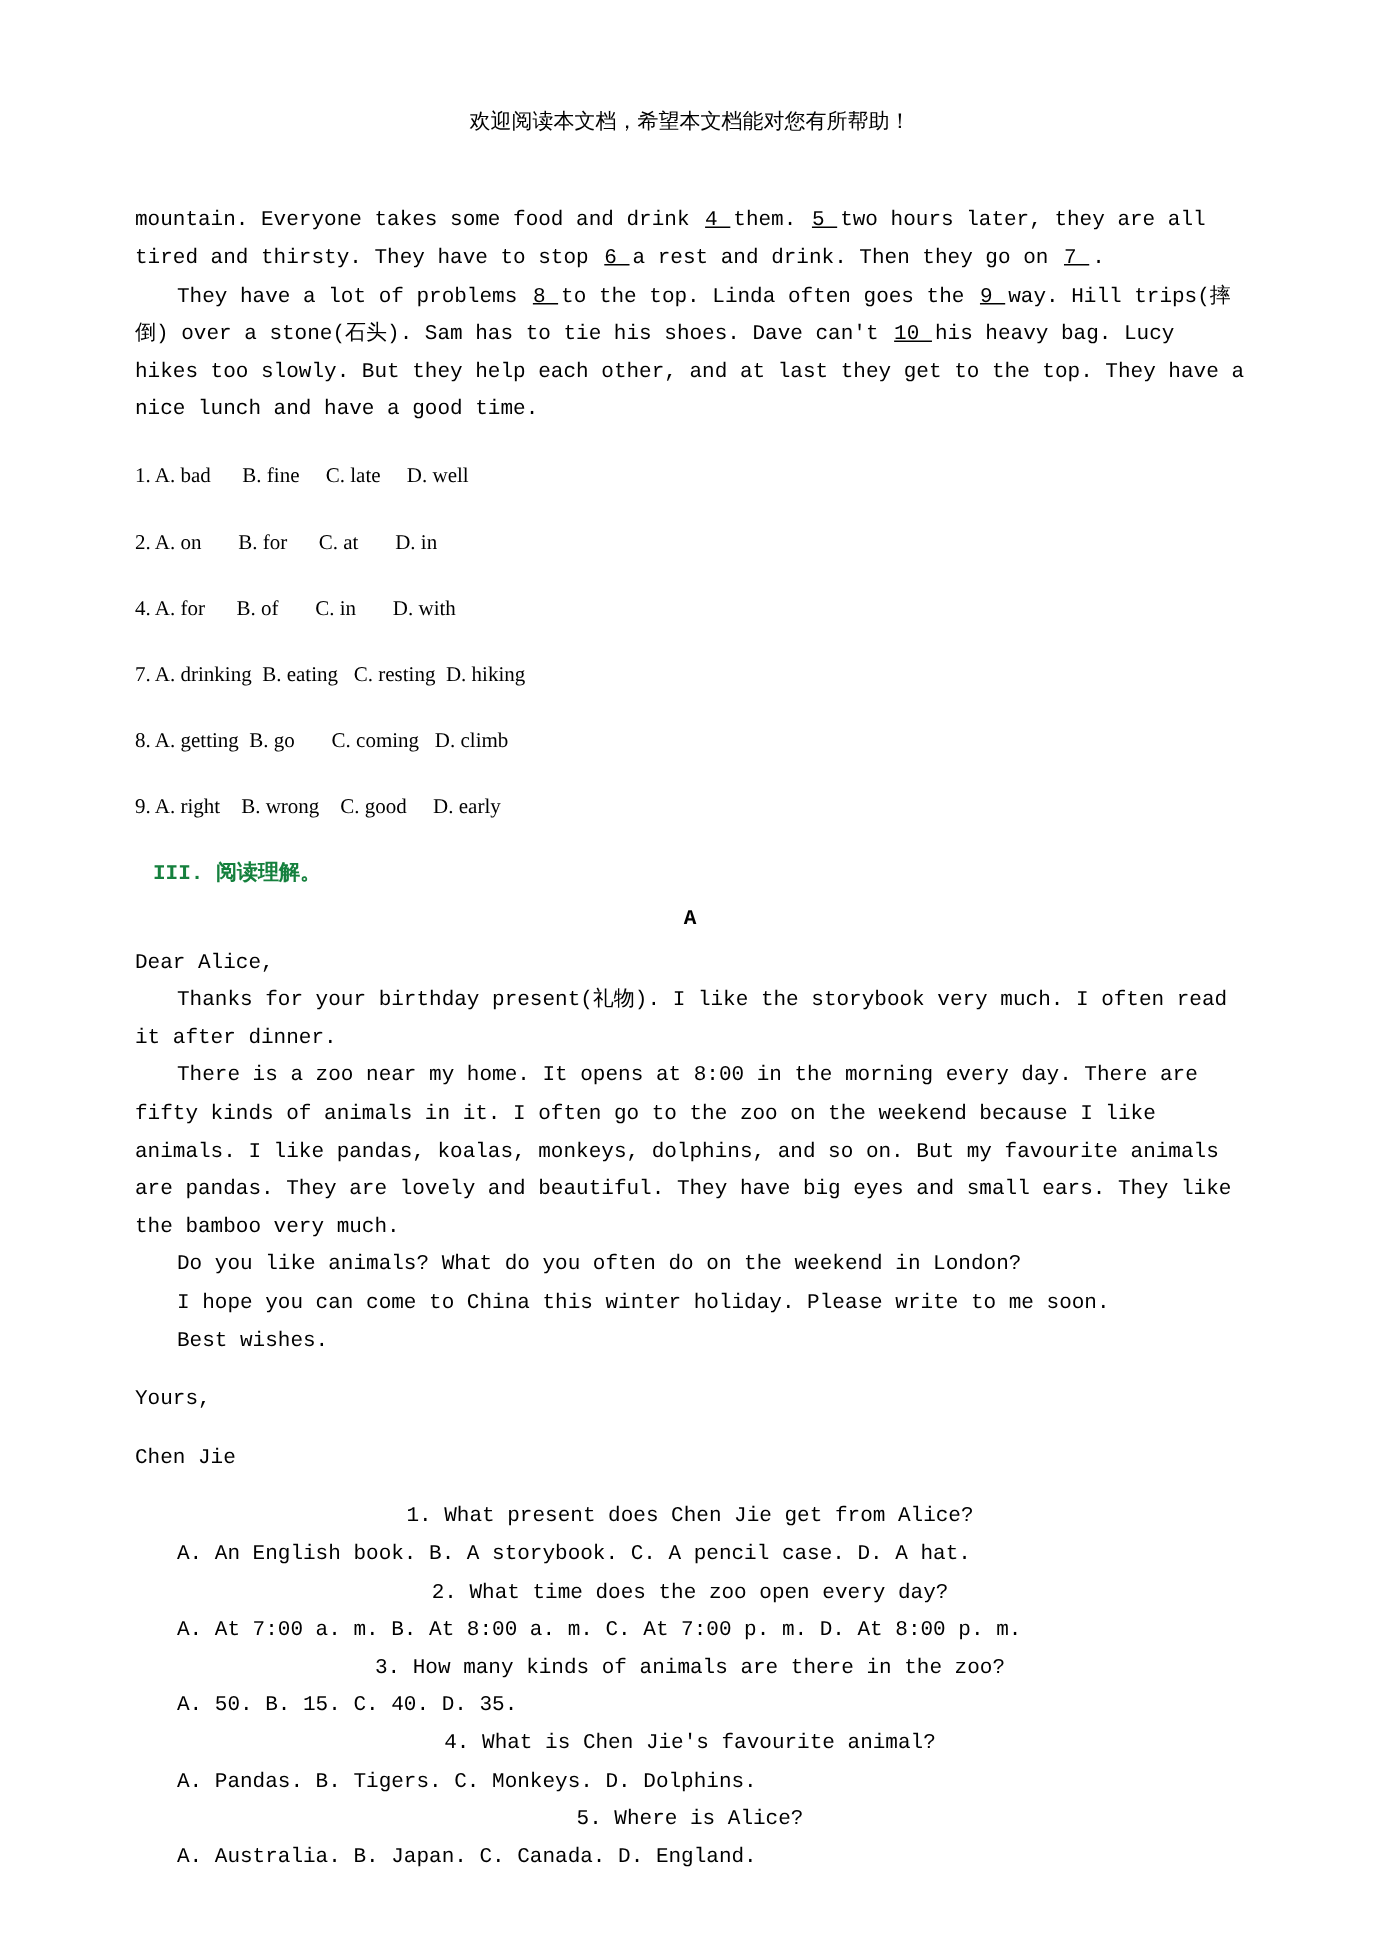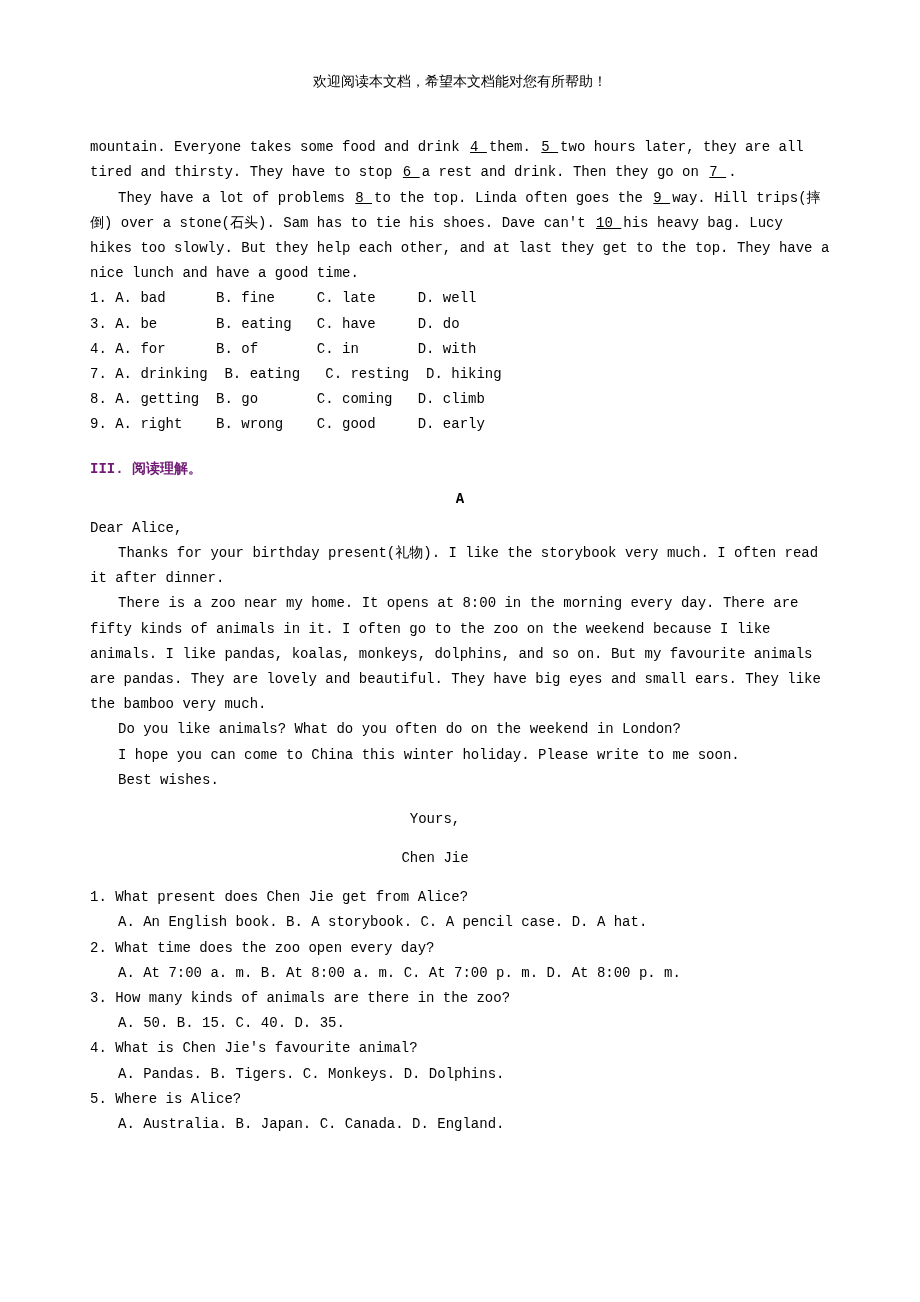--- a/index.html
+++ b/index.html
@@ -24,61 +24,63 @@
   }
   .u {
     text-decoration: underline;
     padding: 0 2px;
   }
   .options-block {
     margin: 0 0 20px 0;
   }
   .opt-row {
     white-space: pre;
-    font-family: Liberation Mono, monospace;
+    font-family: Liberation Serif, serif;
+    margin-top: 19px;
   }
   .section-title {
-    color: #701a75;
+    color: #15803d;
     font-weight: bold;
-    margin: 6px 0 4px 0;
+    margin: 6px 0 4px 12px;
   }
   .center-bold {
     text-align: center;
     font-weight: bold;
     margin: 4px 0;
   }
   .noindent {
     margin: 0;
   }
   .sign {
-    text-align: center;
+    text-align: left;
     padding-right: 50px;
   }
   .q-row {
     margin: 0;
+    text-align: center;
   }
   .q-opts {
     margin: 0 0 0 2em;
   }
 </style>
 </head>
 <body>
 
 <div class="header">欢迎阅读本文档，希望本文档能对您有所帮助！</div>
 
 <p class="noindent">
   <span>mountain. Everyone takes some food and drink </span><span class="u">  4  </span><span> them. </span><span class="u">  5  </span><span> two hours later, they are all tired and thirsty. They have to stop </span><span class="u">  6  </span><span> a rest and drink. Then they go on </span><span class="u">  7  </span><span>.</span>
 </p>
 <p class="para">
   <span>They have a lot of problems </span><span class="u">  8  </span><span> to the top. Linda often goes the </span><span class="u">  9  </span><span> way. Hill trips(摔倒) over a stone(石头). Sam has to tie his shoes. Dave can't </span><span class="u">  10  </span><span> his heavy bag. Lucy hikes too slowly. But they help each other, and at last they get to the top. They have a nice lunch and have a good time.</span>
 </p>
 
 <div class="options-block">
   <div class="opt-row">1. A. bad      B. fine     C. late     D. well</div>
-  <div class="opt-row">3. A. be       B. eating   C. have     D. do</div>
+  <div class="opt-row">2. A. on       B. for      C. at       D. in</div>
   <div class="opt-row">4. A. for      B. of       C. in       D. with</div>
   <div class="opt-row">7. A. drinking  B. eating   C. resting  D. hiking</div>
   <div class="opt-row">8. A. getting  B. go       C. coming   D. climb</div>
   <div class="opt-row">9. A. right    B. wrong    C. good     D. early</div>
 </div>
 
 <div class="section-title">III. 阅读理解。</div>
 <div class="center-bold">A</div>
 
 <p class="noindent">Dear Alice,</p>

